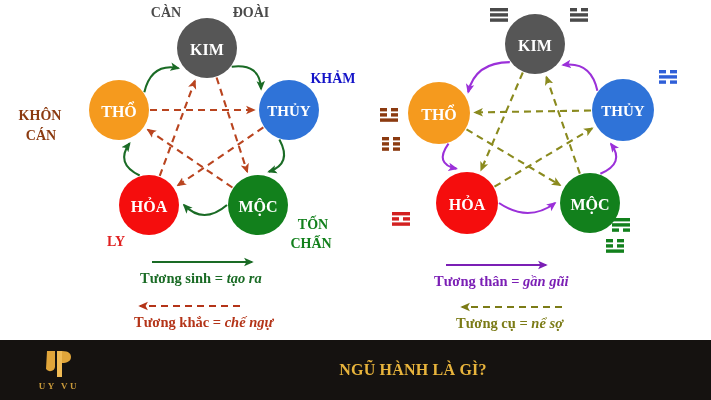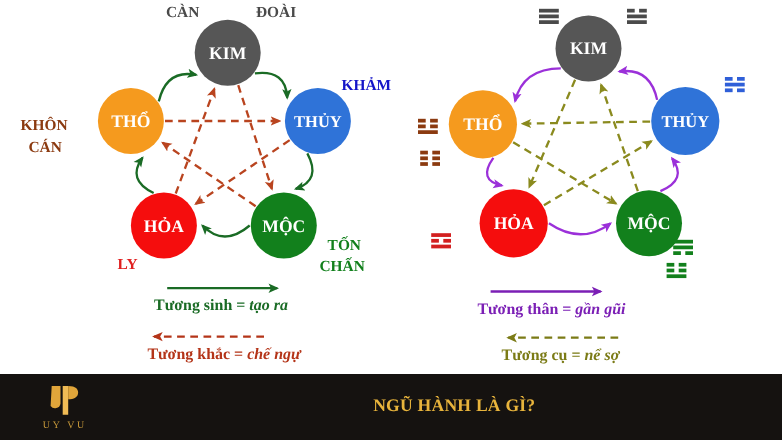--- a/index.html
+++ b/index.html
@@ -43,21 +43,21 @@
   }
   #logo{
     width:118px;min-width:118px;height:60px;
     display:flex;flex-direction:column;align-items:center;
     justify-content:center;gap:2px;
   }
   #logo-mark{display:block;}
   #logo-text{
     font-family:"Liberation Serif",serif;
     font-size:9px;letter-spacing:2.5px;color:#c99a3a;
-    font-weight:normal;
+    font-weight:bold;
   }
   #banner-copy{
     flex:1;display:flex;flex-direction:column;
     align-items:center;justify-content:center;
     padding-right:3px;line-height:1.12;
   }
   #banner-line1{
     font-family:"Liberation Serif",serif;font-weight:bold;
     font-size:16px;color:#e8b43c;letter-spacing:.2px;
   }

